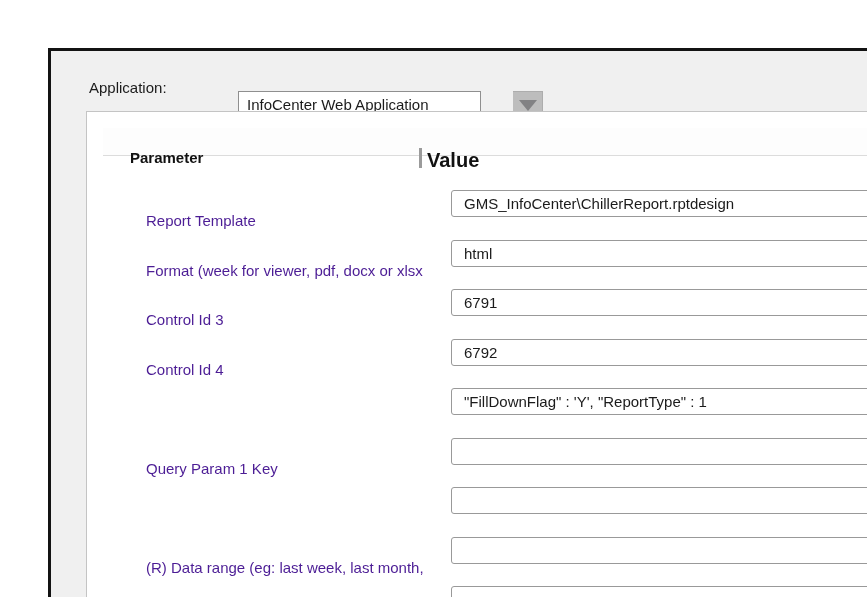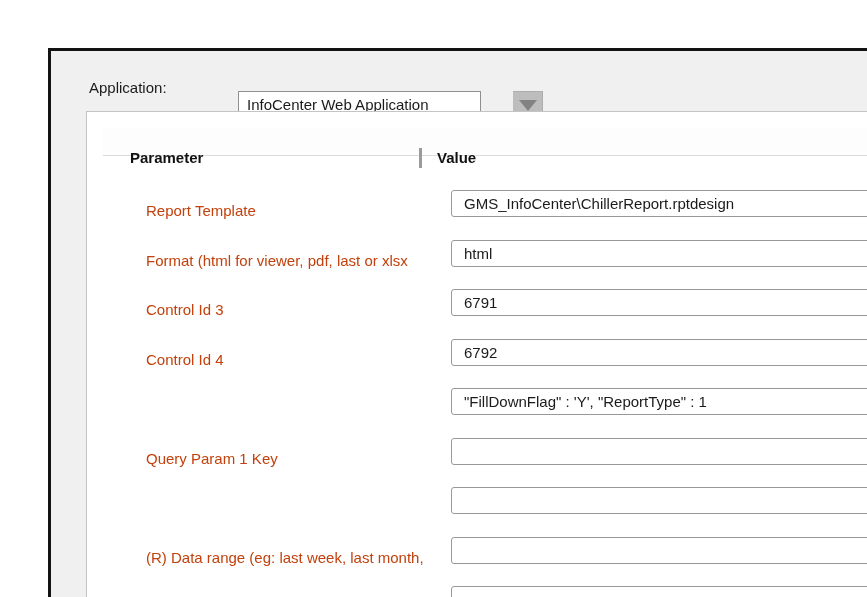--- a/index.html
+++ b/index.html
@@ -64,22 +64,22 @@
     position: relative;
     height: 28px;
     background: #fdfdfd;
     border-bottom: 1px solid #dcdcdc;
   }
   .hdr-param {
     position: absolute; left: 11px; top: 5px;
     font-size: 15px; font-weight: bold; color: #111111;
   }
   .hdr-value {
-    position: absolute; left: 318px; top: 5px;
-    font-size: 15px; font-weight: bold; color: #111111;
+    position: absolute; left: 308px; top: 5px;
+    font-size: 20px; font-weight: bold; color: #111111;
   }
   .col-divider {
     position: absolute; top: 4px;
     width: 3px; height: 20px;
     background: #9b9b9b;
   }
   .col-divider.d1 { left: 300px; }
   .col-divider.d2 { left: 807px; }
   .ptable-body {
     position: relative;
@@ -90,23 +90,23 @@
     position: absolute;
     left: 806px; top: 0; right: 0; bottom: 0;
     background: #efeff0;
   }
   .prow {
     position: relative;
     height: 33.5px;
   }
   .prow .param {
     position: absolute;
-    left: 11px; top: 14px;
+    left: 11px; top: 24px;
     font-size: 15px;
-    color: #c2410c;
+    color: #4c1d95;
     white-space: nowrap;
   }
   .prow .val {
     position: absolute;
     left: 316px; top: 2px;
     width: 489px; height: 27px;
     background: #ffffff;
     border: 1px solid #999999;
     border-radius: 3px;
     font-family: "Liberation Sans", "DejaVu Sans", sans-serif;
@@ -139,21 +139,21 @@
     </div>
 
     <div class="ptable-body">
       <div class="right-strip"></div>
 
       <div class="prow">
         <span class="param">Report Template</span>
         <input class="val" value="GMS_InfoCenter\ChillerReport.rptdesign" style="">
       </div>
       <div class="prow">
-        <span class="param">Format (html for viewer, pdf, last or xlsx</span>
+        <span class="param">Format (week for viewer, pdf, docx or xlsx</span>
         <input class="val" value="html" style="">
       </div>
       <div class="prow">
         <span class="param">Control Id 3</span>
         <input class="val" value="6791" style="">
       </div>
       <div class="prow">
         <span class="param">Control Id 4</span>
         <input class="val" value="6792" style="">
       </div>

